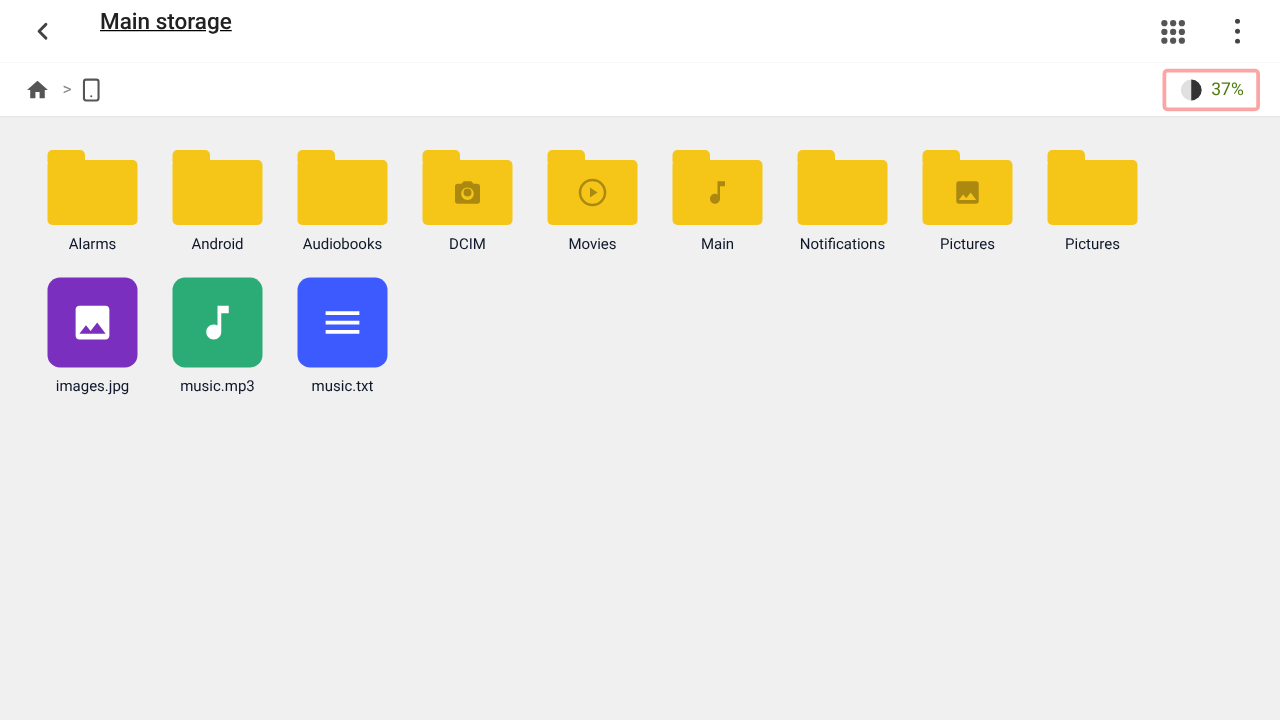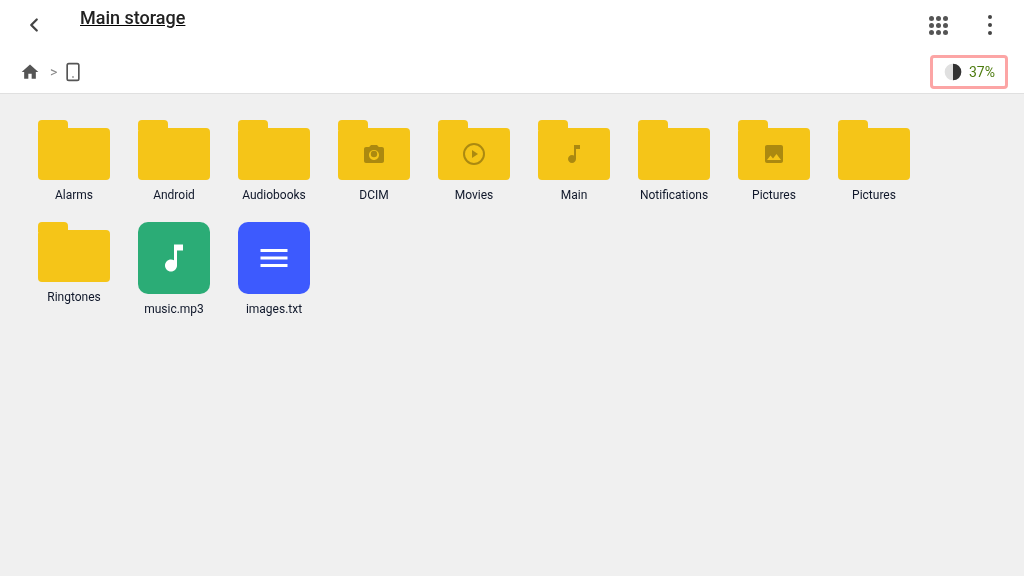--- a/index.html
+++ b/index.html
@@ -312,35 +312,36 @@
   </div>
 
   <div class="file-item">
     <div class="folder-icon">
       <div class="folder-tab"></div>
       <div class="folder-body"></div>
     </div>
     <span class="label">Pictures</span>
   </div>
   <div class="file-item">
-    <div class="folder-icon">
-      <div class="folder-tab"></div>
-      <div class="folder-body"></div>
-    </div>
-    <span class="label">Ringtones</span>
+    <div class="file-icon-img purple">
+      <svg width="36" height="36" viewBox="0 0 24 24" fill="white">
+        <path d="M21 19V5c0-1.1-.9-2-2-2H5c-1.1 0-2 .9-2 2v14c0 1.1.9 2 2 2h14c1.1 0 2-.9 2-2zM8.5 13.5l2.5 3.01L14.5 12l4.5 6H5l3.5-4.5z"></path>
+      </svg>
+    </div>
+    <span class="label">images.jpg</span>
   </div>
   <div class="file-item">
     <div class="file-icon-img teal">
       <svg width="36" height="36" viewBox="0 0 24 24" fill="white">
         <path d="M12 3v10.55c-.59-.34-1.27-.55-2-.55-2.21 0-4 1.79-4 4s1.79 4 4 4 4-1.79 4-4V7h4V3h-6z"></path>
       </svg>
     </div>
     <span class="label">music.mp3</span>
   </div>
   <div class="file-item">
     <div class="file-icon-img blue">
       <svg width="36" height="36" viewBox="0 0 24 24" fill="white">
         <path d="M3 18h18v-2H3v2zm0-5h18v-2H3v2zm0-7v2h18V6H3z"></path>
       </svg>
     </div>
-    <span class="label">images.txt</span>
+    <span class="label">music.txt</span>
   </div>
 </div>
 
 </body></html>

